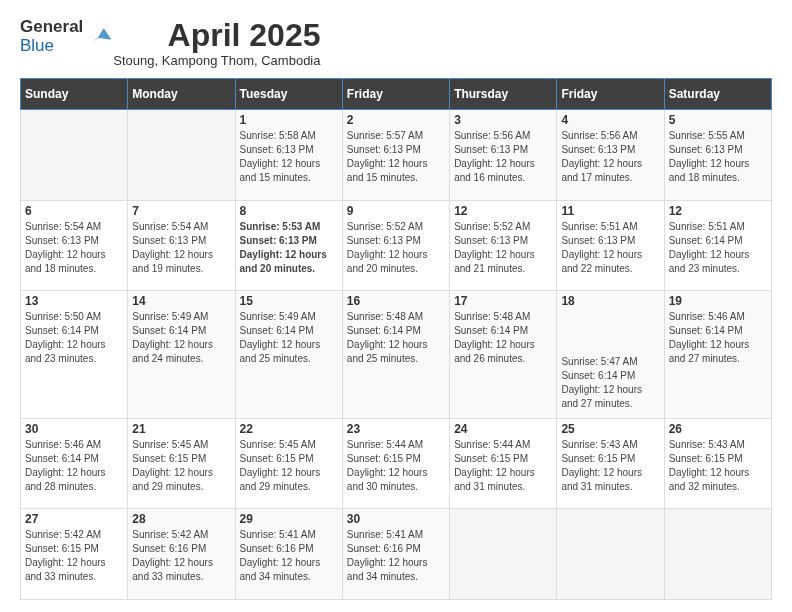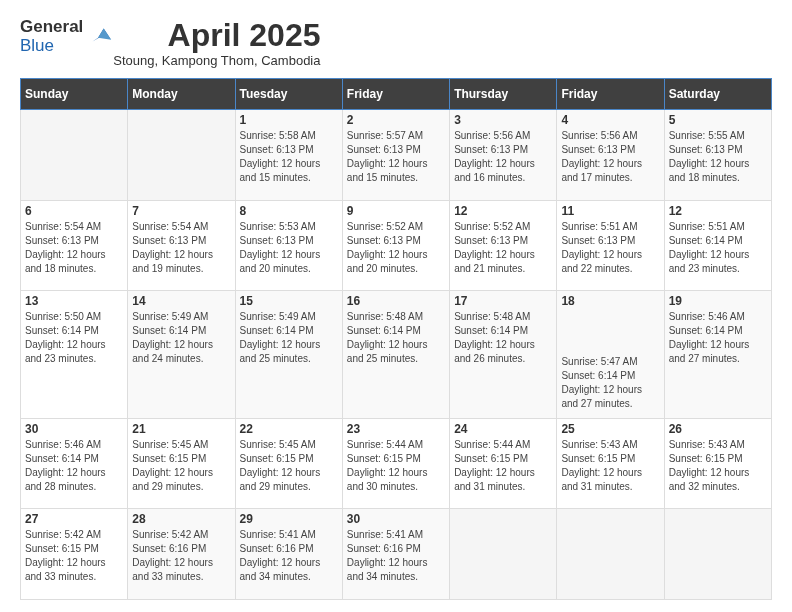--- a/index.html
+++ b/index.html
@@ -187,21 +187,21 @@
           </td>
           <td>
             <span class="day-number">7</span>
             <div class="day-info" style="white-space: pre-line;">Sunrise: 5:54 AM
 Sunset: 6:13 PM
 Daylight: 12 hours
 and 19 minutes.</div>
           </td>
           <td>
             <span class="day-number">8</span>
-            <div class="day-info" style="white-space: pre-line;">Sunrise: 5:53 AM
+            <div class="day-info" style="white-space: pre-line; font-weight: bold;">Sunrise: 5:53 AM
 Sunset: 6:13 PM
 Daylight: 12 hours
 and 20 minutes.</div>
           </td>
           <td>
             <span class="day-number">9</span>
             <div class="day-info" style="white-space: pre-line;">Sunrise: 5:52 AM
 Sunset: 6:13 PM
 Daylight: 12 hours
 and 20 minutes.</div>

